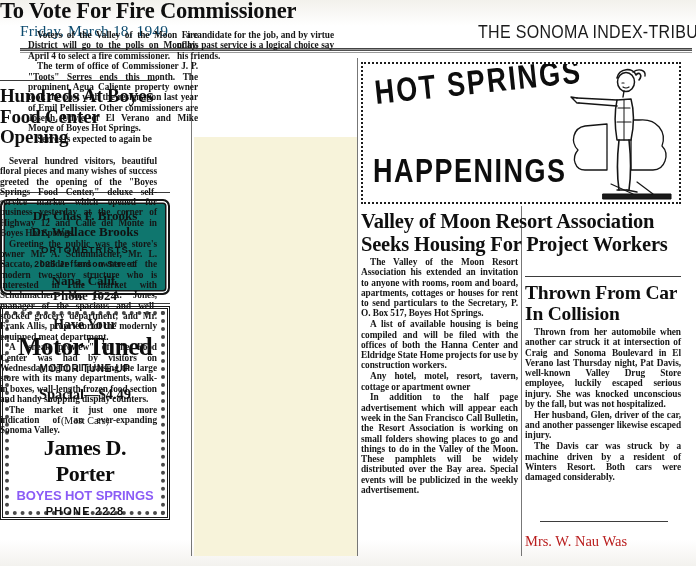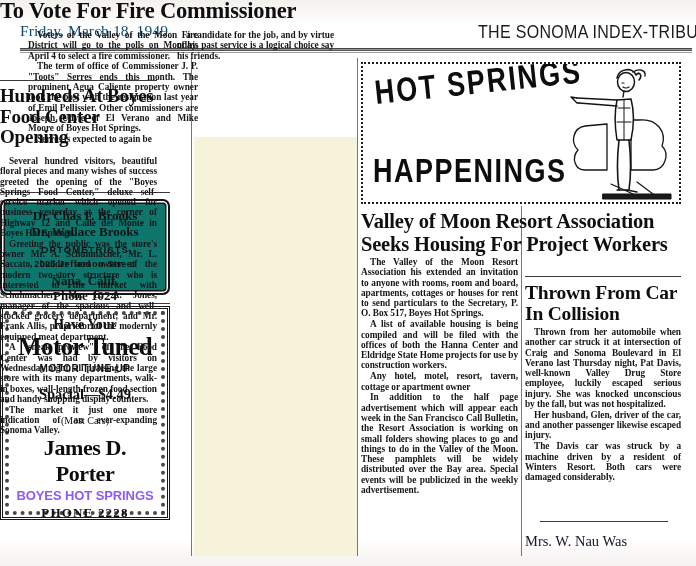--- a/index.html
+++ b/index.html
@@ -169,21 +169,21 @@
   }
   #ad-motor .inner { position: relative; padding: 8px 9px 0 9px; text-align: center; }
   .m-l1 { font-family:"Liberation Serif",serif; font-weight:700; font-size:14px; color:#111; }
   .m-l2 { font-family:"Liberation Serif",serif; font-weight:700; font-size:25px; color:#0d0d0d; line-height:27px; letter-spacing:-0.6px;}
   .m-l3 { font-family:"Liberation Sans",sans-serif; font-weight:700; font-size:8.6px; color:#111; letter-spacing:0.4px; line-height:11px; margin-top:3px;}
   .m-l4 { font-family:"Liberation Sans",sans-serif; font-weight:700; font-size:10px; color:#111; letter-spacing:0.5px; margin-top:3px;}
   .m-l5 { font-family:"Liberation Serif",serif; font-weight:700; font-size:14.5px; color:#111; margin-top:12px;}
   .m-l6 { font-family:"Liberation Serif",serif; font-weight:400; font-size:10px; color:#111; margin-top:12px;}
   .m-l7 { font-family:"Liberation Serif",serif; font-weight:700; font-size:22px; color:#0d0d0d; margin-top:9px; letter-spacing:-0.4px;}
   .m-l8 { font-family:"Liberation Sans",sans-serif; font-weight:700; font-size:13px; color:#8b5cf6; letter-spacing:-0.1px; margin-top:1px;}
-  .m-l9 { font-family:Liberation Serif, serif; font-weight:700; font-size:13px; color:#111; letter-spacing:1.2px; margin-top:2px;}
+  .m-l9 { font-family:Liberation Sans, sans-serif; font-weight:700; font-size:11px; color:#111; letter-spacing:1.2px; margin-top:2px;}
 
   
   #h-boyes {
     position: absolute; left: 0; top: 86px; width: 157px;
     font-size: 19px; line-height: 20.5px;
   }
   #boyes-body { position: absolute; left: 0; top: 156px; width: 157px; }
 
   
   #banner {
@@ -225,21 +225,21 @@
 
   #h-thrown {
     position: absolute; left: 525px; top: 282px;
     width: 160px;
     font-size: 19.5px; line-height: 21px;
   }
   #thrown-body { position: absolute; left: 525px; top: 327px; width: 156px; }
   #thrown-foot {
     position: absolute; left: 525px; top: 533px; width: 156px;
     font-family: "Liberation Serif", serif;
-    font-weight: 400; font-size: 14.5px; color: #0f172a;
+    font-weight: 400; font-size: 14.5px; color: #b91c1c;
   }
   #thrown-footrule {
     position: absolute; left: 540px; top: 521px; width: 128px; height: 1px;
     background: #3d3d3d;
   }
 </style>
 </head>
 <body>
 
 <div id="page">

